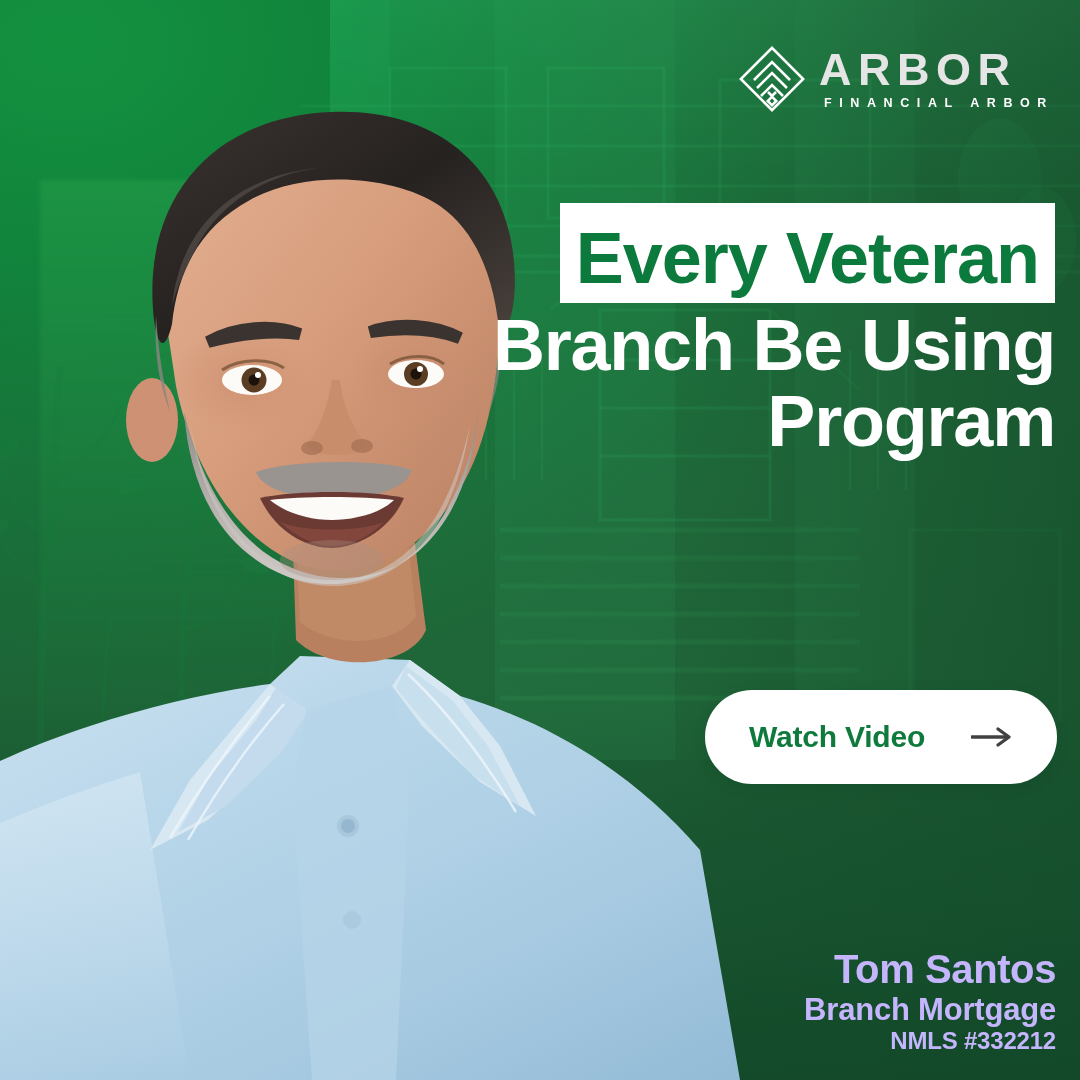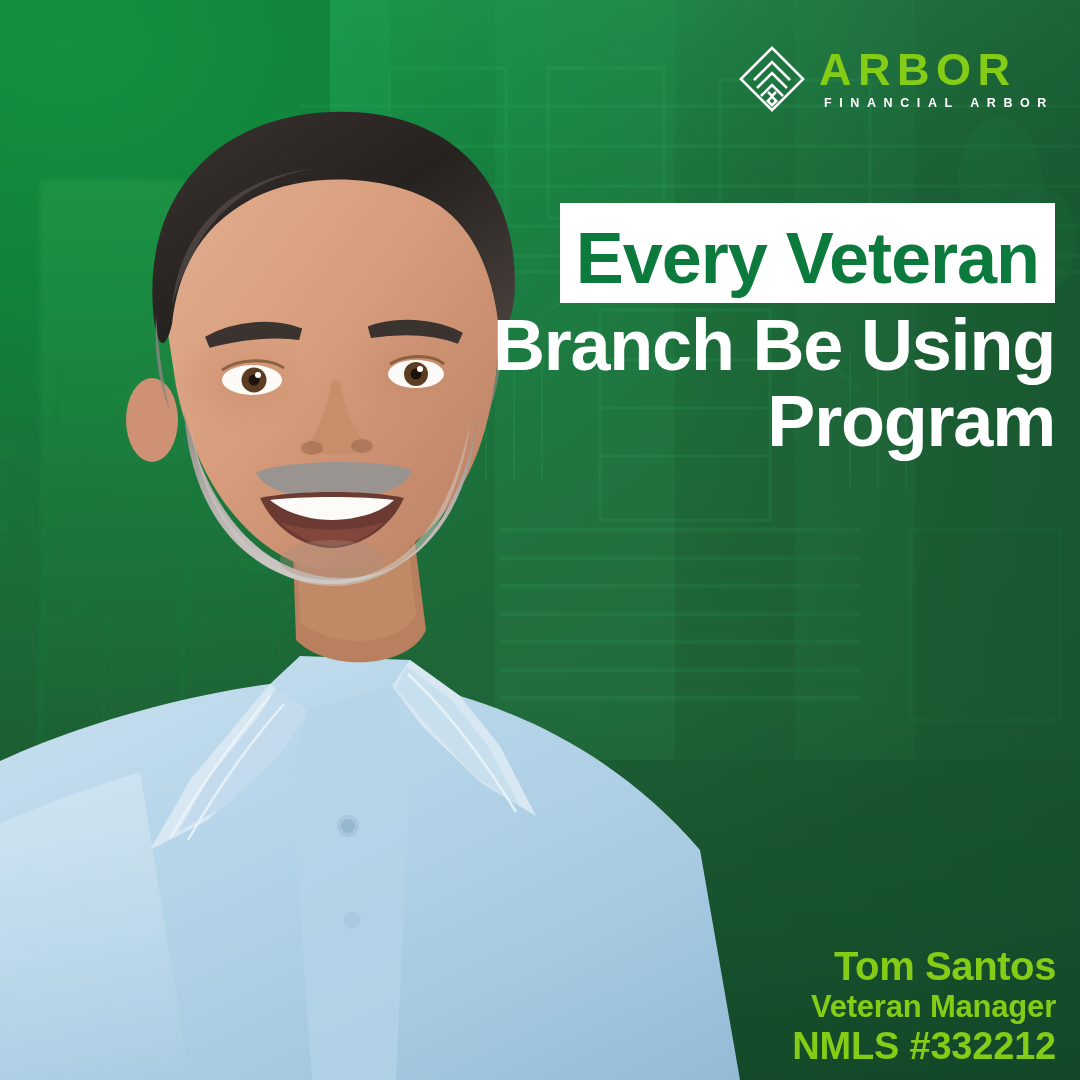--- a/index.html
+++ b/index.html
@@ -52,21 +52,21 @@
   .portrait { position:absolute; left:-60px; top:20px; width:840px; height:1060px; }
 
   
   .logo {
     position:absolute; right:26px; top:46px;
     display:flex; align-items:center; gap:14px;
   }
   .logo-mark { width:66px; height:66px; flex:0 0 auto; }
   .logo-words { display:flex; flex-direction:column; align-items:stretch; }
   .logo-name {
-    color:#84cc16; font-size:45px; font-weight:700;
+    color:#e5e5e5; font-size:45px; font-weight:700;
     letter-spacing:6.5px; line-height:.96;
   }
   .logo-sub {
     color:#ffffff; font-size:12.5px; font-weight:700;
     letter-spacing:7.6px; line-height:1;
     margin-top:6px; text-align:center; padding-left:5px;
   }
 
   
   .headline {
@@ -100,26 +100,26 @@
     cursor:pointer;
     box-shadow:0 3px 14px rgba(9,48,26,.16);
   }
   .cta-label {
     color:#0e7a3c; font-size:30px; font-weight:700; letter-spacing:-.2px;
   }
   .cta-arrow { width:42px; height:22px; flex:0 0 auto; }
 
   
   .agent {
-    position:absolute; right:24px; bottom:12px;
-    text-align:right; color:#84cc16;
+    position:absolute; right:24px; bottom:25px;
+    text-align:right; color:#c4b5fd;
   }
   .agent-name { font-size:40px; font-weight:700; line-height:1.12; letter-spacing:-.4px; }
   .agent-role { font-size:31px; font-weight:700; line-height:1.14; letter-spacing:-.2px; }
-  .agent-nmls { font-size:38px; font-weight:700; line-height:1.16; letter-spacing:-.2px; }
+  .agent-nmls { font-size:24px; font-weight:700; line-height:1.16; letter-spacing:-.2px; }
 </style>
 </head>
 <body>
 
 <div id="stage">
 
   <div class="bg-base"></div>
 
   <div class="bg-bright-panel"></div>
 
@@ -343,20 +343,27 @@
   </div>
 
   <div class="headline">
     <span class="hl-line hl-line-1"><span class="hl-hilite">Every Veteran</span></span>
     <div class="hl-rest">
       <span class="hl-line hl-line-2">Branch Be Using</span>
       <span class="hl-line hl-line-4">Program</span>
     </div>
   </div>
 
+  <div class="cta">
+    <span class="cta-label">Watch Video</span>
+    <svg class="cta-arrow" viewBox="0 0 42 22">
+      <line x1="1" y1="11" x2="36" y2="11" stroke="#414141" stroke-width="3.4" stroke-linecap="round"></line>
+      <polyline points="27,3 38,11 27,19" fill="none" stroke="#414141" stroke-width="3.4" stroke-linecap="round" stroke-linejoin="round"></polyline>
+    </svg>
+  </div>
 
   <div class="agent">
     <div class="agent-name">Tom Santos</div>
-    <div class="agent-role">Veteran Manager</div>
+    <div class="agent-role">Branch Mortgage</div>
     <div class="agent-nmls">NMLS #332212</div>
   </div>
 
 </div>
 
 </body></html>

